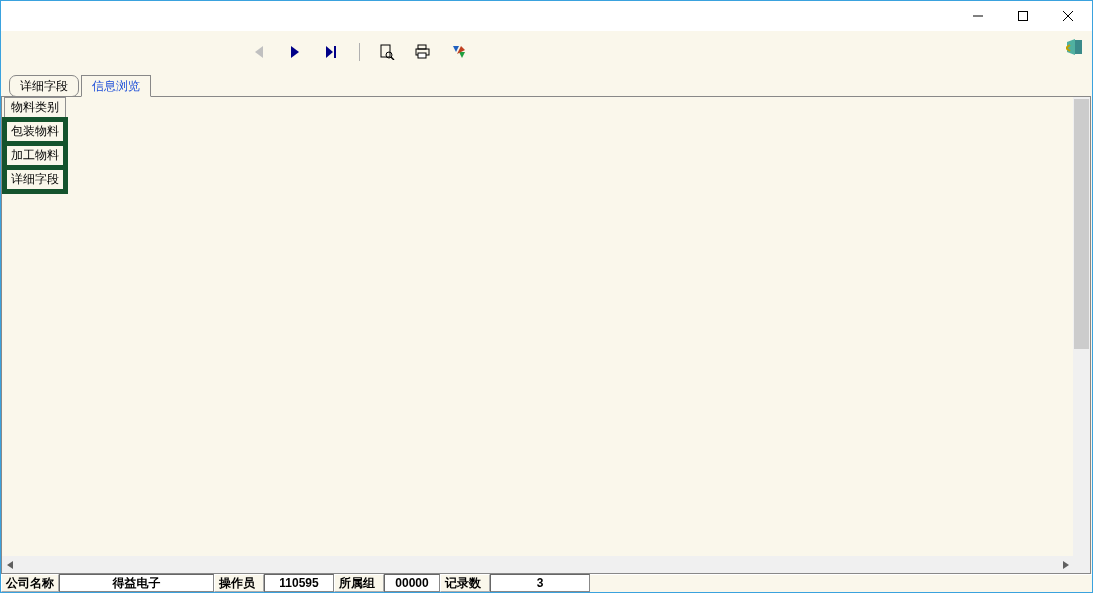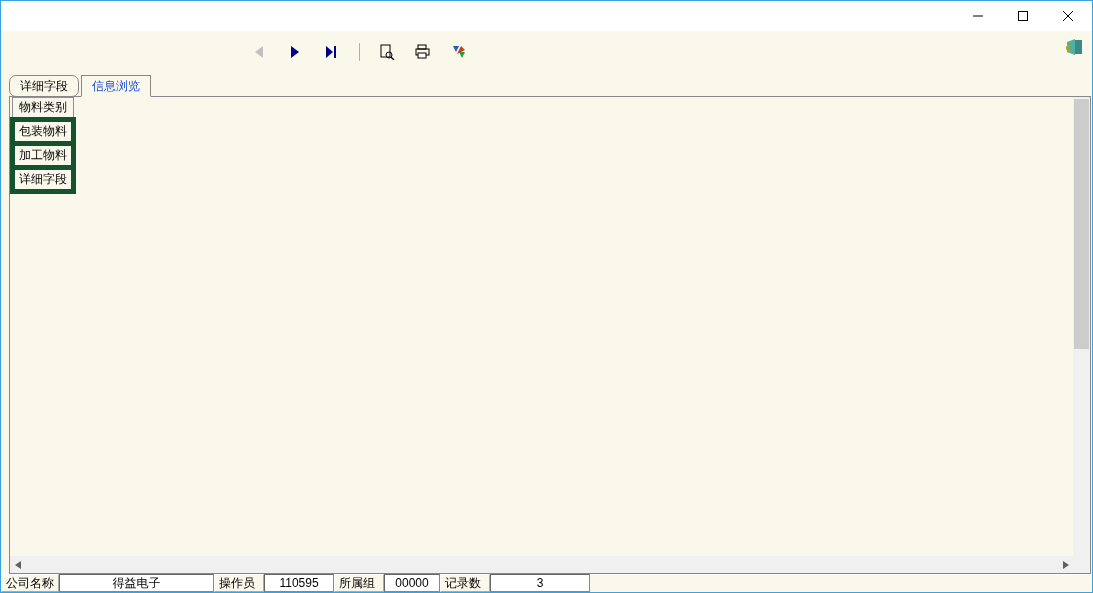--- a/index.html
+++ b/index.html
@@ -11,32 +11,32 @@
 .client { flex: 1; display: flex; flex-direction: column; background: #faf7eb; border-top: 0px solid #ccc; }
 .toolbar-area { height: 44px; position: relative; }
 .toolbar { position: absolute; left: 250px; top: 10px; display: flex; align-items: center; gap: 18px; height: 22px; }
 .toolbar .sep { width: 1px; height: 18px; background: #b0b0b0; }
 .toolbar .tbtn { width: 18px; height: 18px; display: flex; align-items: center; justify-content: center; }
 .toolbar-right { position: absolute; right: 6px; top: 8px; width: 20px; height: 20px; }
 .tabs { display: flex; align-items: flex-end; padding-left: 8px; height: 22px; }
 .tab { border: 1px solid #888; background: #faf7eb; padding: 2px 10px 1px; font-size: 12px; position: relative; white-space: nowrap; margin-right: 2px; }
 .tab.active { background: #faf7eb; border-bottom: 1px solid #faf7eb; color: #1d4ed8; z-index: 2; }
 .tab.inactive { color: #000; border-radius: 7px; }
-.gridwrap { flex: 1; border: 1px solid #888; margin: -1px 1px 0 8px; position: relative; overflow: hidden; background: #5eead4; }
+.gridwrap { flex: 1; border: 1px solid #888; margin: -1px 1px 0 0; position: relative; overflow: hidden; background: #5eead4; }
 .gridinner { position: absolute; inset: 0 17px 17px 0; overflow: hidden; background: #faf7eb; }
 table { border-collapse: collapse; font-size: 12px; }
 th { border: 1px solid #909090; background: #faf7eb; padding: 1px 6px; text-align: center; font-weight: normal; white-space: nowrap; }
 td { border: 5px solid #14532d; padding: 1px 4px; white-space: nowrap; background: #faf7eb; }
 .vscroll { position: absolute; right: 0; top: 0; bottom: 17px; width: 17px; background: #f0f0f0; }
 .vscroll .thumb { position: absolute; left: 1px; right: 1px; top: 2px; height: 250px; background: #cccccc; }
 .hscroll { position: absolute; left: 0; right: 17px; bottom: 0; height: 17px; background: #f0f0f0; display: flex; align-items: center; }
 .hscroll .arrow { width: 17px; height: 17px; display: flex; align-items: center; justify-content: center; color: #606060; }
 .hscroll .track { flex: 1; height: 100%; position: relative; }
 .corner { position: absolute; right: 0; bottom: 0; width: 17px; height: 17px; background: #f0f0f0; }
-.status { height: 18px; display: flex; align-items: stretch; background: #fff; font-size: 12px; }
+.status { height: 18px; display: flex; align-items: stretch; background: #fff; font-size: 12px; font-weight: bold; }
 .status .lbl { border: 1px solid #aaa; border-top: 1px solid #fff; border-left: 1px solid #fff; padding: 0 4px; display: flex; align-items: center; white-space: nowrap; background: #faf7eb; }
 .status .val { border: 1px solid #888; border-top-color: #666; border-left-color: #666; background: #fff; padding: 0 20px; display: flex; align-items: center; justify-content: center; white-space: nowrap; }
 </style>
 </head>
 <body>
 <div class="window">
 
   <div class="titlebar">
     <div class="btn">
       <svg width="10" height="10">

